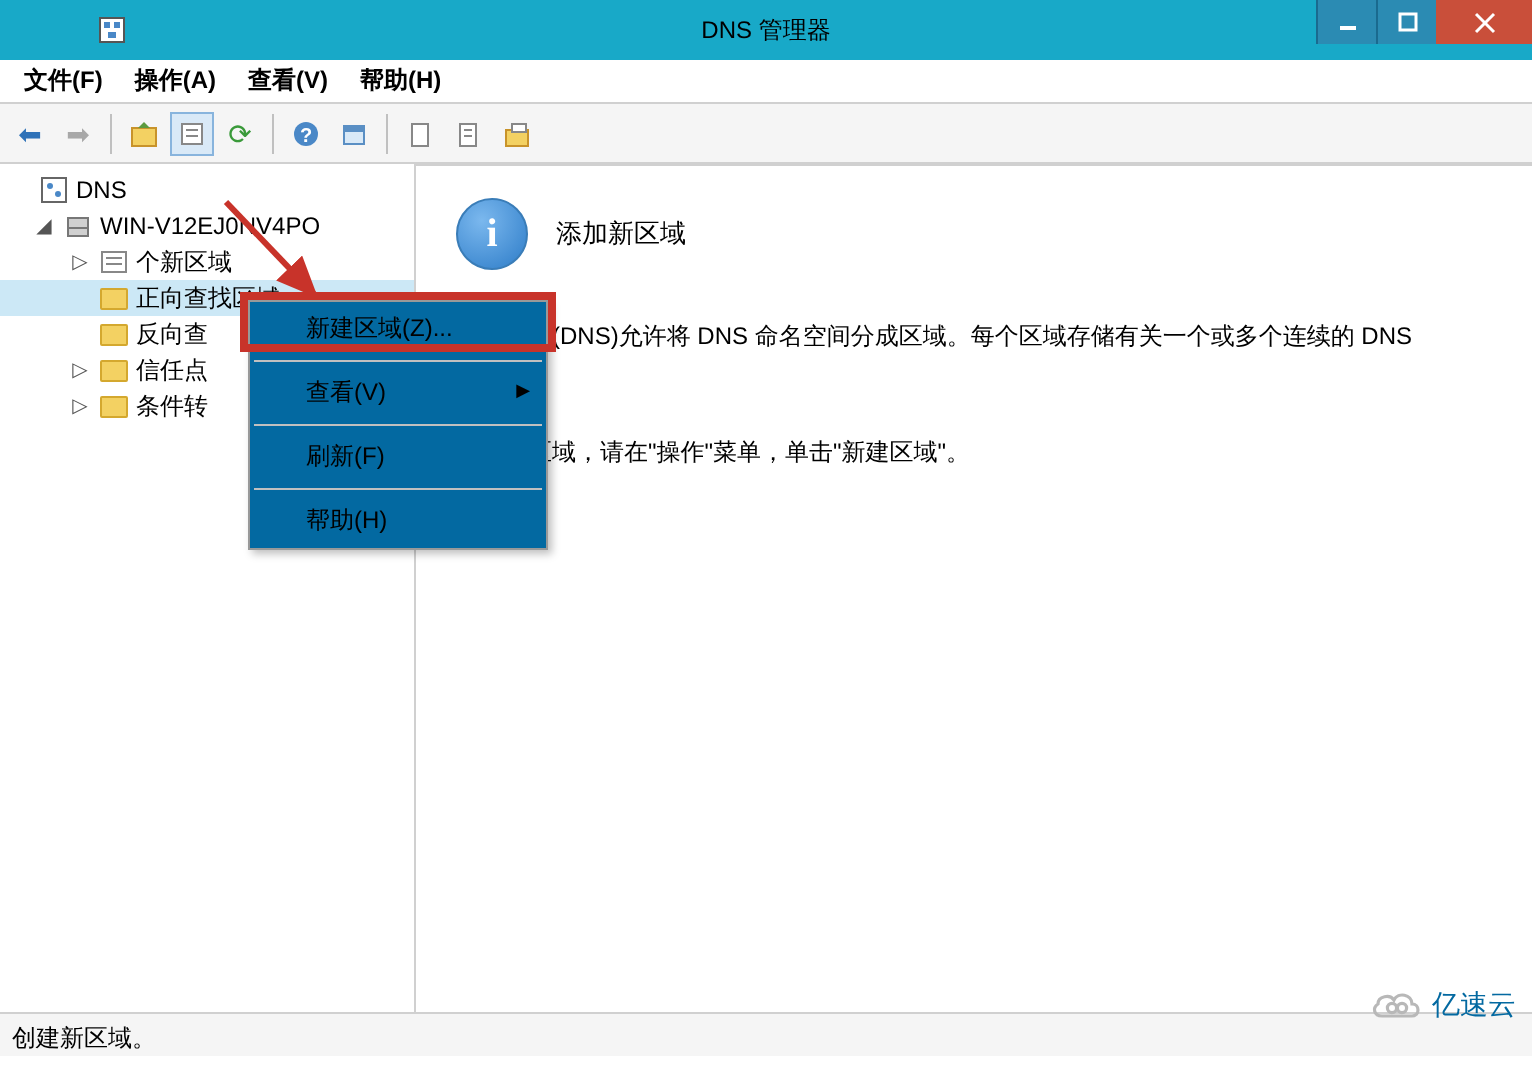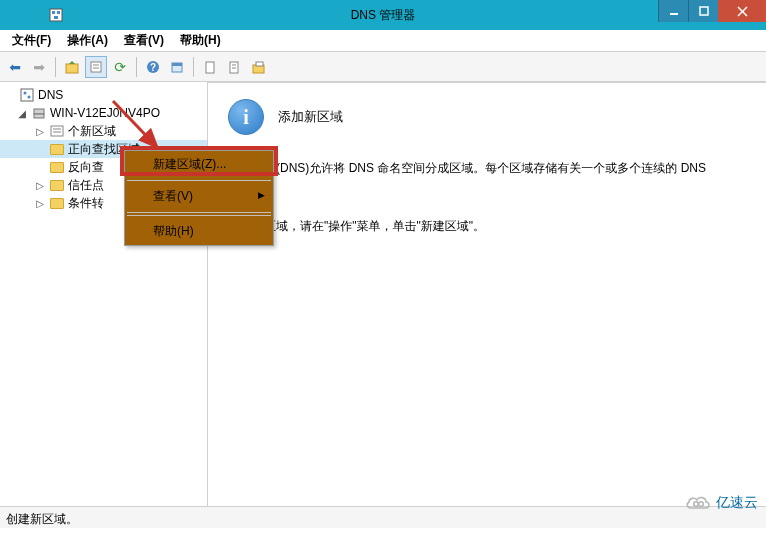--- a/index.html
+++ b/index.html
@@ -36,21 +36,21 @@
 .folder-icon { width: 14px; height: 11px; background: #f3d162; border: 1px solid #d4a82e; border-radius: 1px; display: inline-block; }
 
 
 .content { flex: 1; background: #fff; padding: 16px 20px; position: relative; border-top: 1px solid #d0d0d0; }
 .content-head { display: flex; align-items: center; gap: 14px; margin-bottom: 24px; }
 .info-icon { width: 36px; height: 36px; border-radius: 50%; background: radial-gradient(circle at 35% 30%, #7bb8ee, #2d7cc8); display: flex; align-items: center; justify-content: center; color: #fff; font-size: 20px; font-weight: bold; font-family: Georgia, serif; border: 1px solid #3a7db8; }
 .content-title { font-size: 13px; font-weight: normal; }
 .content-body p { font-size: 12px; margin-bottom: 8px; line-height: 1.5; }
 
 
-.ctxmenu { position: absolute; left: 124px; top: 150px; width: 150px; background: #a16207; border: 1px solid #999; box-shadow: 2px 2px 4px rgba(0,0,0,0.25); z-index: 50; }
+.ctxmenu { position: absolute; left: 124px; top: 150px; width: 150px; background: #0369a1; border: 1px solid #999; box-shadow: 2px 2px 4px rgba(0,0,0,0.25); z-index: 50; }
 .ctxitem { padding: 5px 12px 5px 28px; font-size: 12px; position: relative; }
 .ctxitem.withsub::after { content: "▶"; position: absolute; right: 8px; font-size: 9px; top: 7px; }
 .ctxsep { height: 1px; background: #c0c0c0; margin: 2px 2px; }
 .highlight-box { position: absolute; border: 4px solid #c8332a; pointer-events: none; z-index: 60; }
 
 
 .arrow-anno { position: absolute; left: 105px; top: 95px; z-index: 55; pointer-events: none; }
 
 
 .statusbar { height: 22px; border-top: 1px solid #d0d0d0; display: flex; align-items: flex-end; padding-left: 6px; font-size: 12px; background: #f5f5f5; }
@@ -230,20 +230,21 @@
 
 <div class="statusbar">
   <span>创建新区域。</span>
 </div>
 
 <div class="ctxmenu">
   <div class="ctxitem">新建区域(Z)...</div>
   <div class="ctxsep"></div>
   <div class="ctxitem withsub">查看(V)</div>
   <div class="ctxsep"></div>
+  <div class="ctxitem">刷新(F)</div>
   <div class="ctxsep"></div>
   <div class="ctxitem">帮助(H)</div>
 </div>
 
 <div class="highlight-box" style="left:120px; top:146px; width:158px; height:30px;"></div>
 
 <svg class="arrow-anno" width="70" height="70">
   <defs>
     <marker id="ah" markerWidth="8" markerHeight="8" refX="6" refY="3" orient="auto">
       <path d="M0,0 L7,3 L0,6 Z" fill="#c8332a"></path>

